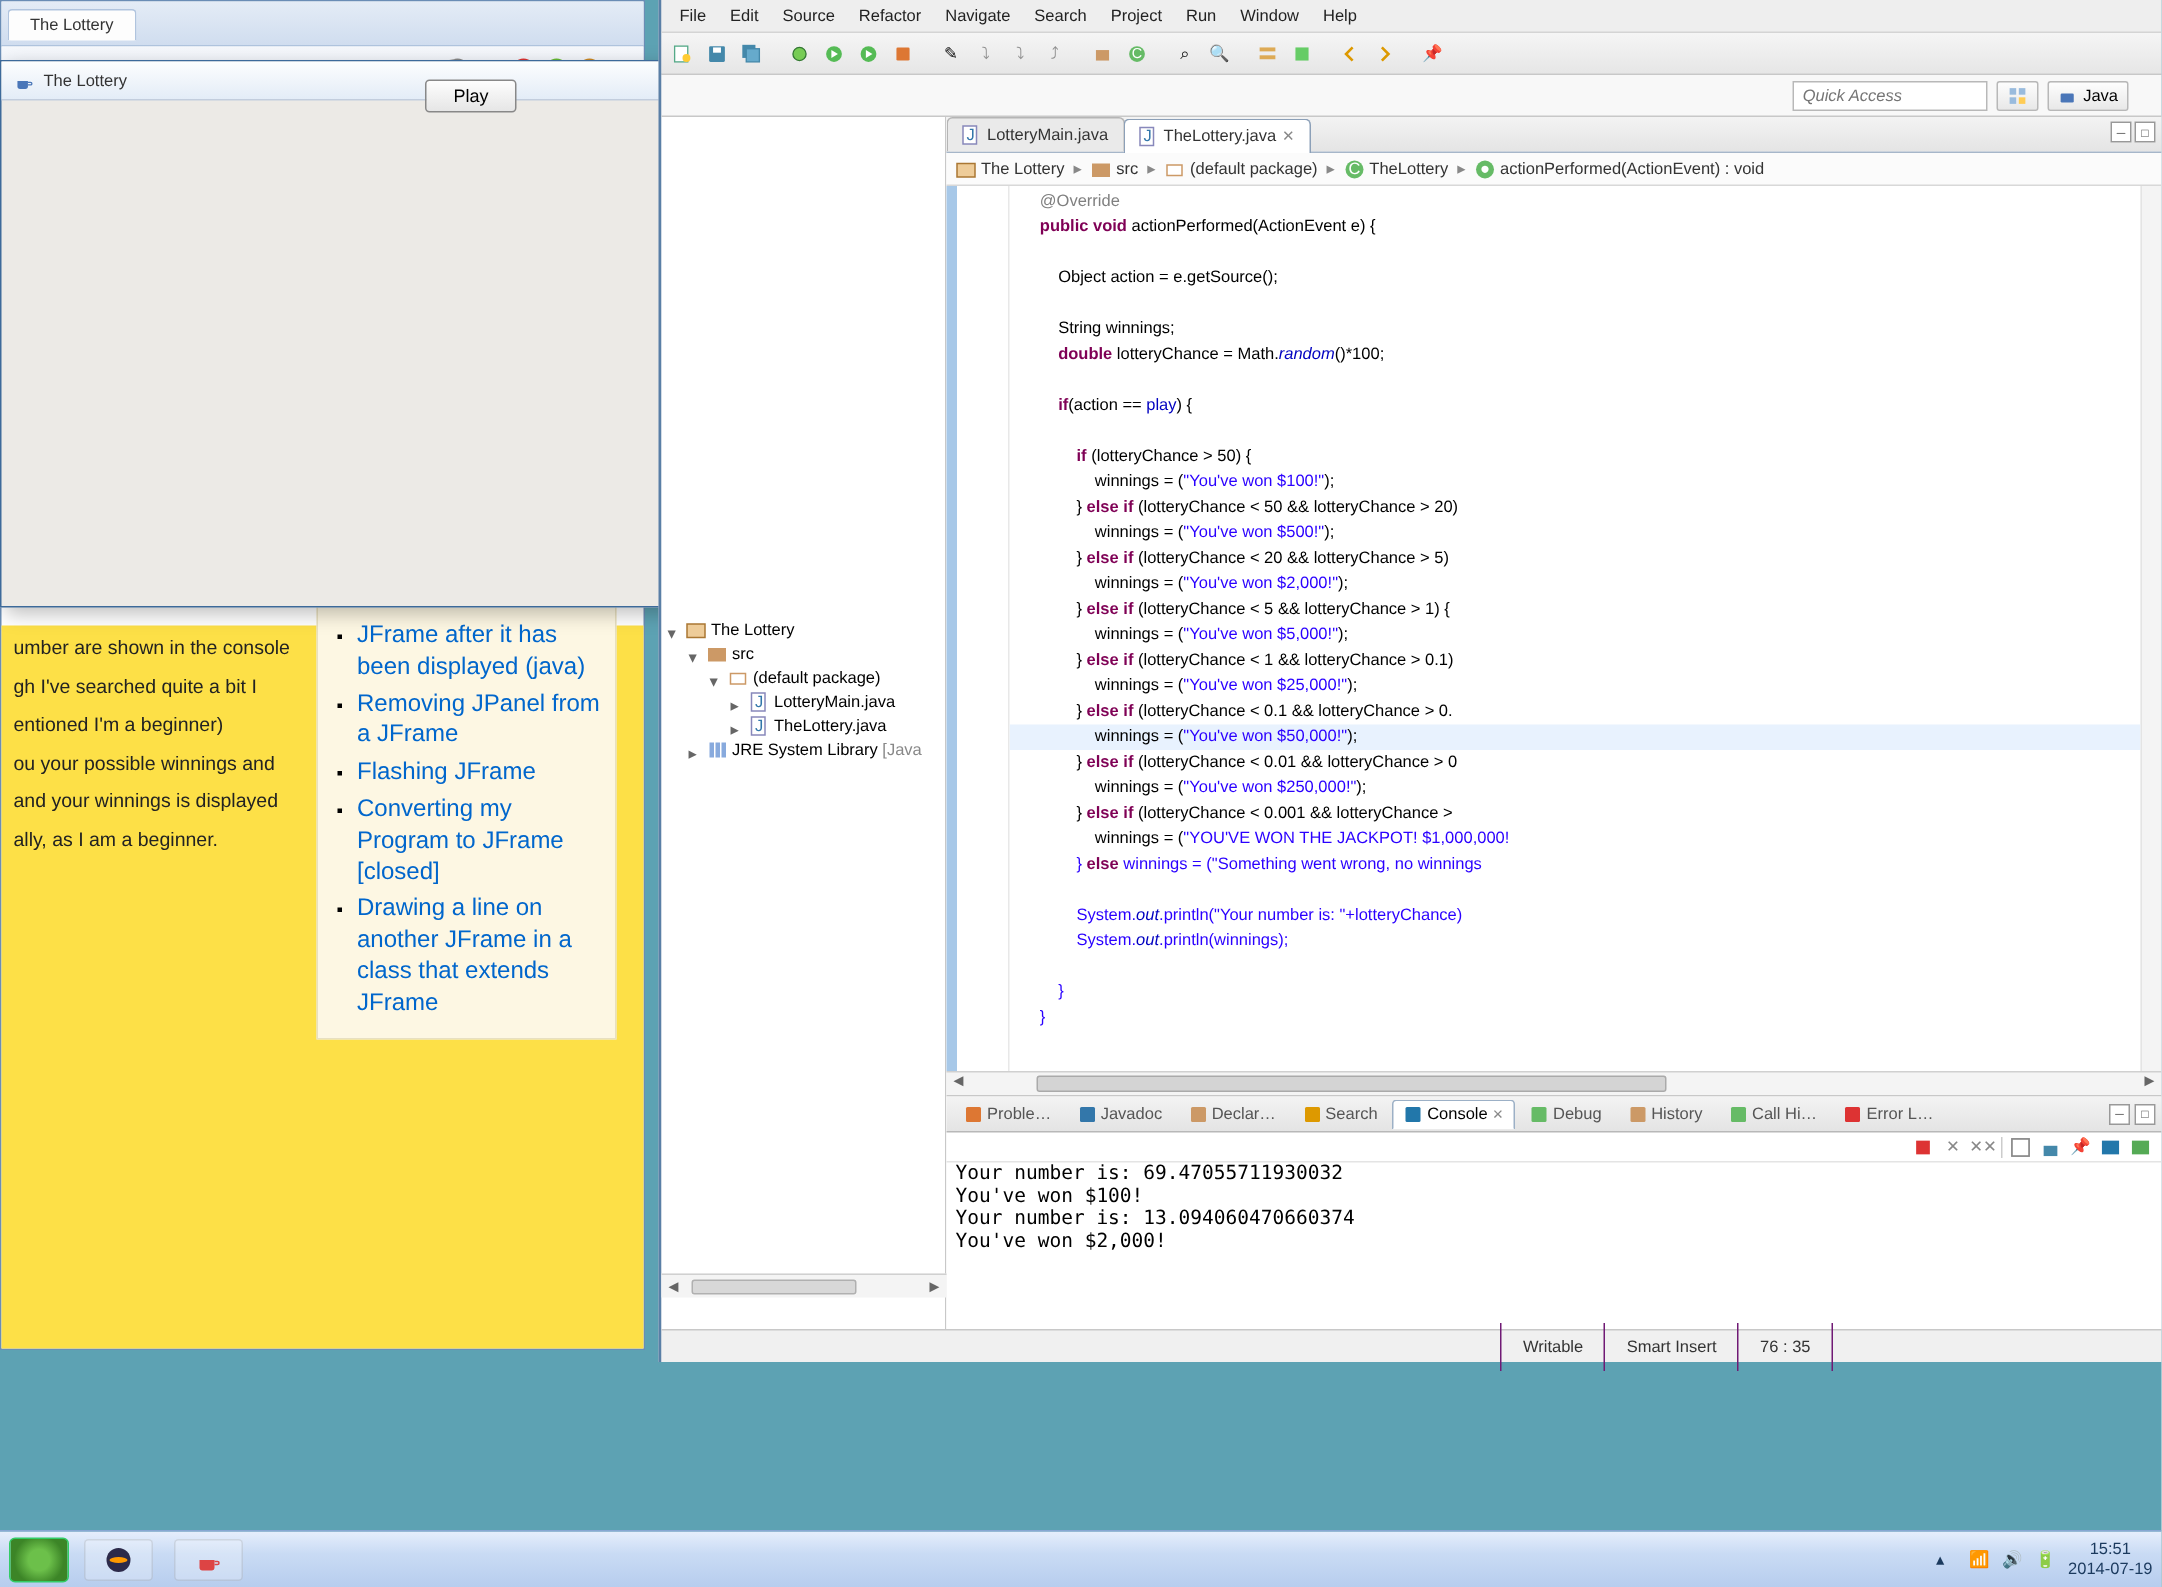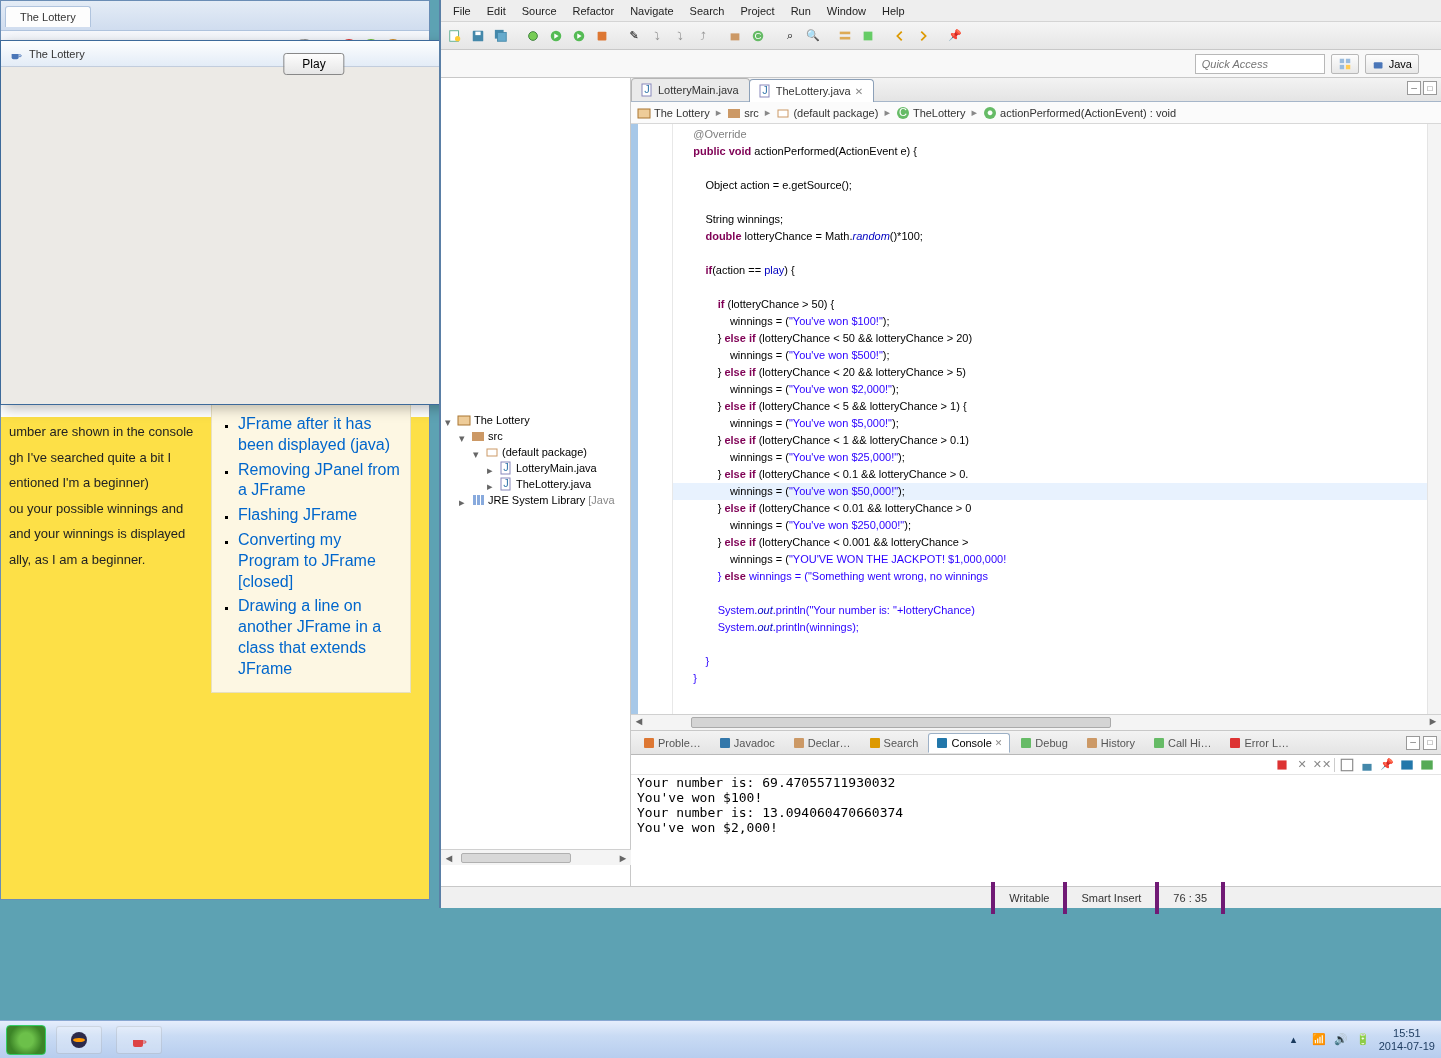--- a/index.html
+++ b/index.html
@@ -81,21 +81,21 @@
 .view-tabs { height:24px; background:linear-gradient(#f3f3f3,#e4e4e4); display:flex; align-items:center; padding:0 4px; gap:2px; border-bottom:1px solid #b8b8b8;}
 .view-tab { padding:3px 7px; color:#555; display:flex; align-items:center; gap:3px; border:1px solid transparent; border-radius:3px 3px 0 0;}
 .view-tab.active { background:#fff; border-color:#9cb0c6; border-bottom-color:#fff; color:#000;}
 .view-tab .x{ font-size:9px; color:#888;}
 .view-toolbar{ margin-left:auto; display:flex; gap:3px; align-items:center;}
 .vt-ico{ width:16px; height:16px; display:flex; align-items:center; justify-content:center;}
 .console-header { padding:3px 6px 0; color:#777; font-size:11px;}
 .console-out { flex:1; padding:0 6px 4px; font-family: Consolas, monospace; font-size:13px; line-height:15px; white-space:pre; color:#000; overflow:hidden;}
 
 .status-bar { height:22px; background:#f0f0f0; border-top:1px solid #c8c8c8; display:flex; align-items:center;}
-.status-cell { border-left:4px solid #701a75; height:100%; display:flex; align-items:center; padding:16px 14px; color:#333;}
+.status-cell { border-left:1px solid #701a75; height:100%; display:flex; align-items:center; padding:16px 14px; color:#333;}
 .status-spacer{ flex:1;}
 
 
 .taskbar { position:absolute; left:0; bottom:0; right:0; height:38px; background:linear-gradient(#e6eefc 0%, #c9dbf4 40%, #b7cdee 100%); border-top:1px solid #88a7d2; display:flex; align-items:center; justify-content:space-between; padding:0 6px;}
 .start-btn { width:40px; height:30px; border-radius:4px; background:radial-gradient(circle,#6cc04a 30%, #3c8527 70%); border:1px solid #3c6; }
 .task-apps { display:flex; gap:14px; margin-left:10px;}
 .task-app { width:46px; height:28px; border-radius:3px; background:rgba(255,255,255,0.25); border:1px solid rgba(0,0,0,0.1); display:flex; align-items:center; justify-content:center;}
 .tray { display:flex; align-items:center; gap:8px; color:#1b3a5e; font-size:11px;}
 .tray-ico{ width:14px; height:14px; }
 .clock { text-align:center; line-height:1.15; }

